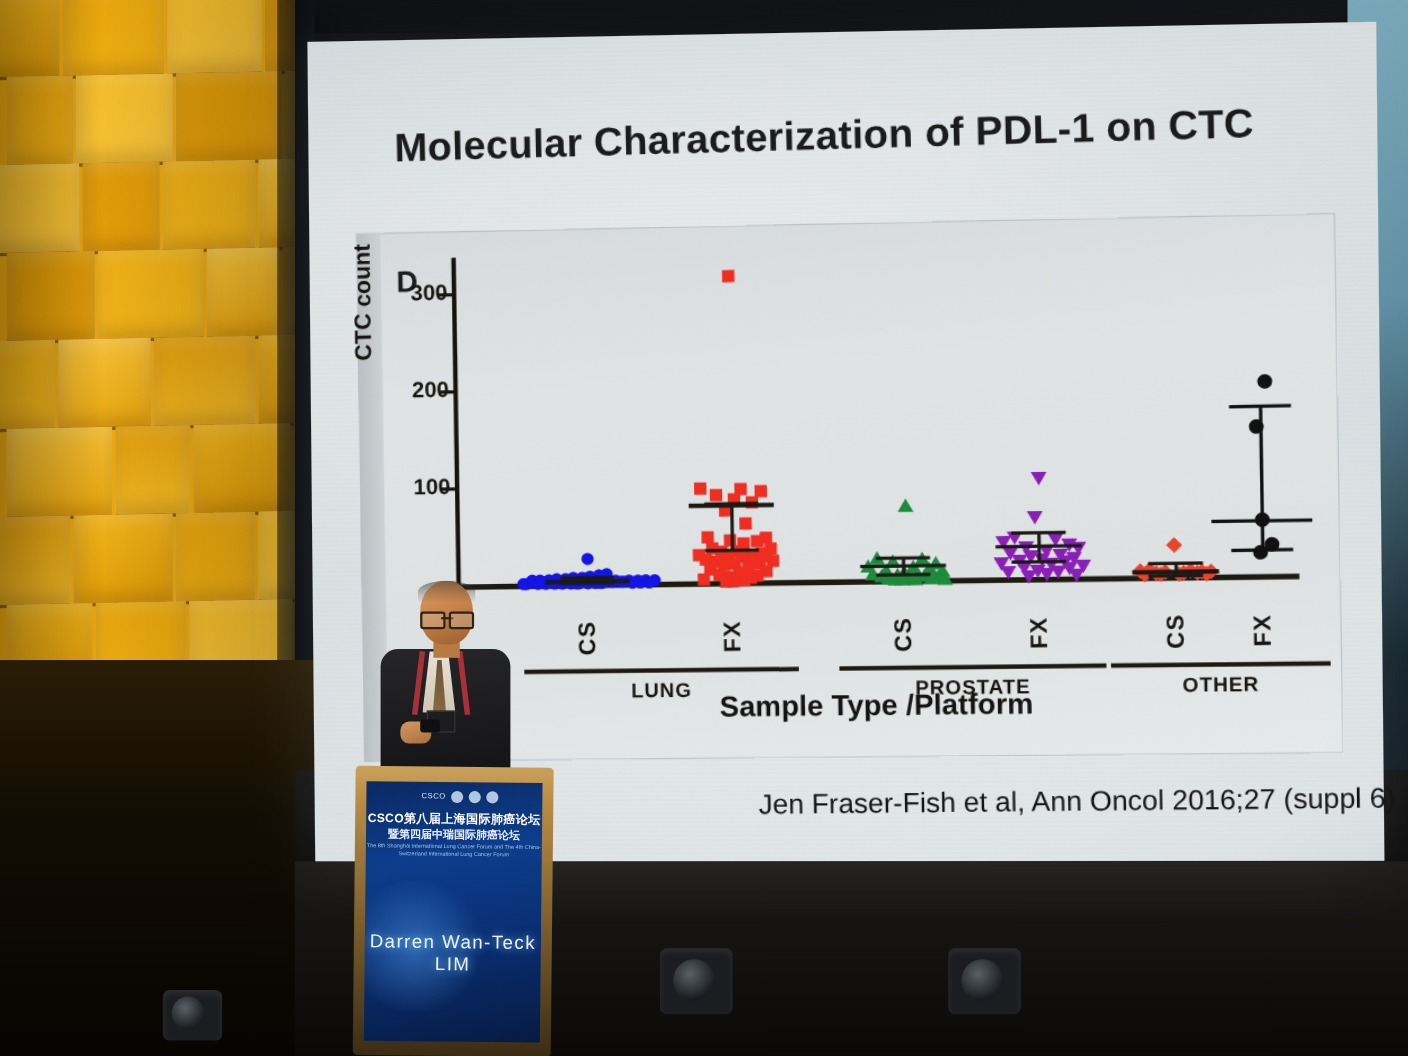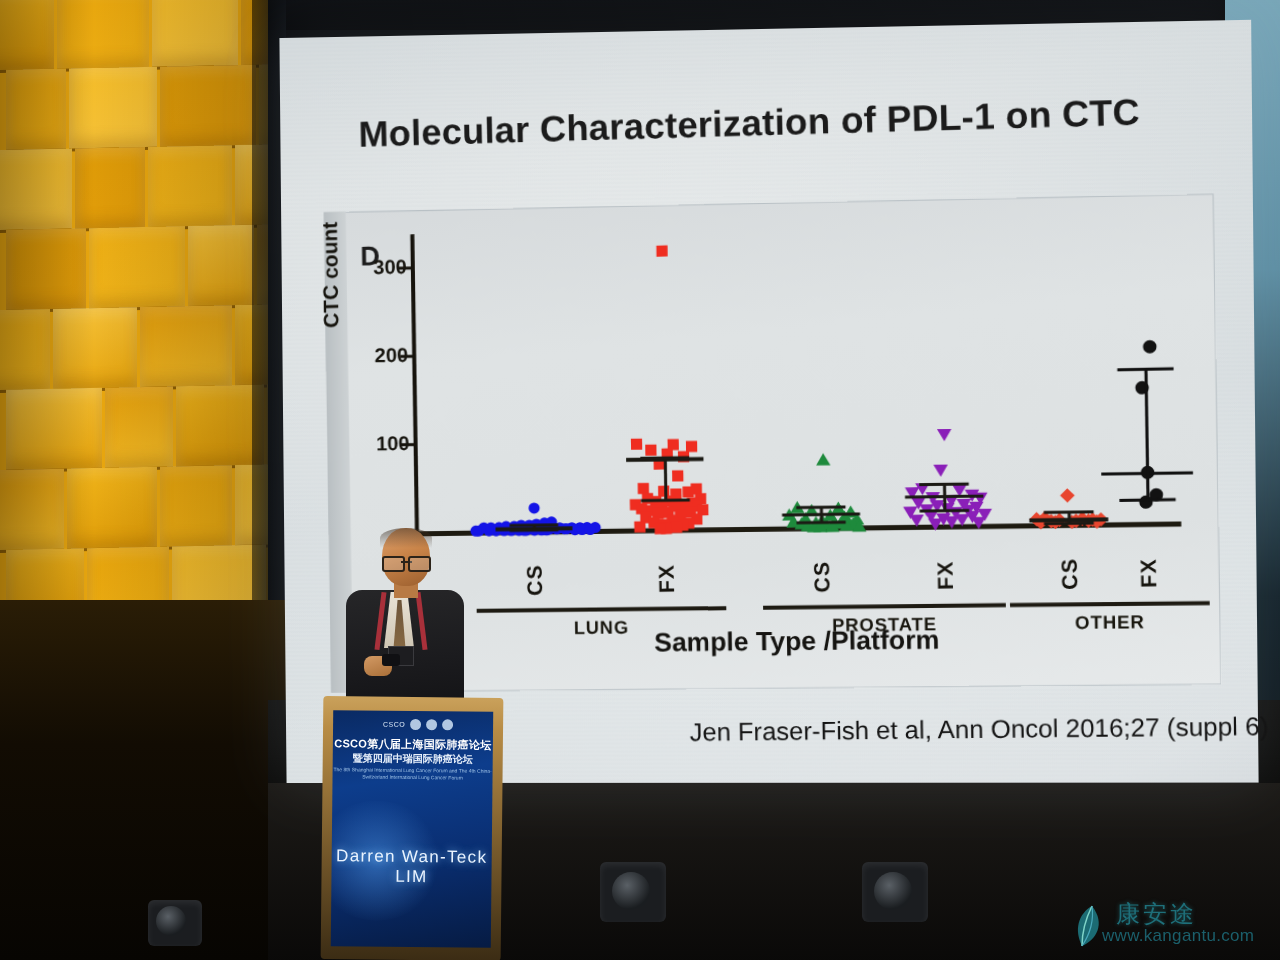--- a/index.html
+++ b/index.html
@@ -466,23 +466,14 @@
     </div>
   </div>
 
   <div class="light" style="left:148px;top:900px;width:54px;height:46px;"></div>
   <div class="lightlens" style="left:156px;top:906px;width:30px;height:30px;"></div>
   <div class="light" style="left:600px;top:862px;width:66px;height:60px;"></div>
   <div class="lightlens" style="left:612px;top:872px;width:38px;height:38px;"></div>
   <div class="light" style="left:862px;top:862px;width:66px;height:60px;"></div>
   <div class="lightlens" style="left:874px;top:872px;width:38px;height:38px;"></div>
 
-  <div class="wm">
-    <svg class="wm-leaf" viewBox="0 0 40 44">
-      <path d="M20 2 C6 10 2 26 10 42 C24 36 34 20 20 2 Z" fill="#1f7d86" opacity=".85"></path>
-      <path d="M20 2 C14 14 10 28 10 42" stroke="#7fd4c8" stroke-width="1.5" fill="none"></path>
-      <path d="M20 2 C22 16 18 30 10 42" stroke="#4aa9bb" stroke-width="1.2" fill="none"></path>
-    </svg>
-    <div class="wm-cn">康安途</div>
-    <div class="wm-url">www.kangantu.com</div>
-  </div>
 
 </div>
 
 </body></html>

